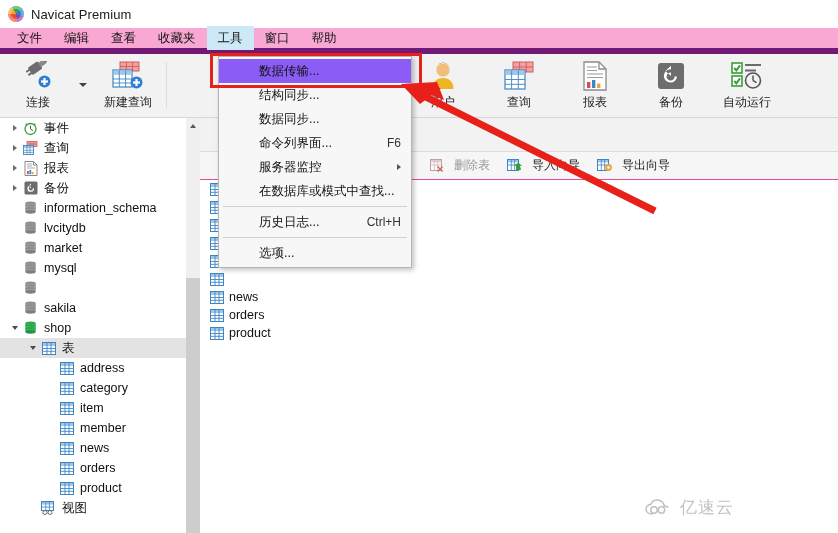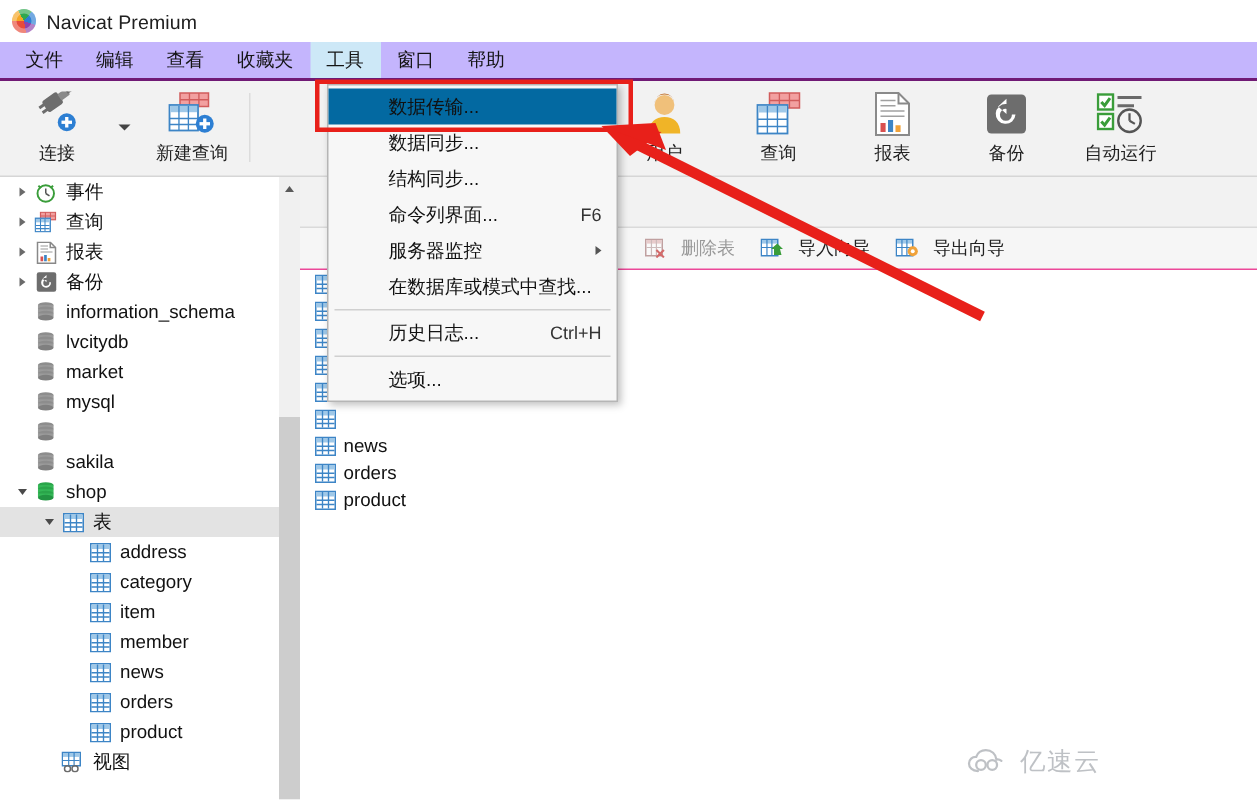--- a/index.html
+++ b/index.html
@@ -30,22 +30,22 @@
         #8e44ad 260deg 320deg,
         #e84b3a 320deg 360deg);
     box-shadow: inset 0 0 0 3px #ffffff55;
     margin-right:7px; flex:none;
   }
   .titlebar .app-title { font-size:13px; color:#202020; letter-spacing:.1px; }
 
   
   .menubar {
     position:absolute; left:0; top:28px; width:838px; height:26px;
-    background:#c4b5fd; display:flex; align-items:center; padding-left:6px;
-    border-bottom:2px solid #701a75;
+    background:#f9a8d4; display:flex; align-items:center; padding-left:6px;
+    border-bottom:6px solid #701a75;
   }
   .menubar .mi {
     padding:4px 11px; font-size:12.5px; color:#141414; cursor:default;
     line-height:16px; white-space:nowrap;
   }
   .menubar .mi.active { background:#cde8f7; }
 
   
   .ribbon {
     position:absolute; left:0; top:54px; width:838px; height:64px;
@@ -129,21 +129,21 @@
   .dropdown {
     position:absolute; left:218px; top:56px; width:194px;
     background:#f7f7f7; border:1px solid #b5b5b5;
     box-shadow: 2px 2px 5px rgba(0,0,0,.25);
     padding:2px 0; z-index:40;
   }
   .dd-item {
     height:24px; display:flex; align-items:center; padding-left:40px; padding-right:10px;
     font-size:12.5px; color:#111; position:relative; white-space:nowrap; cursor:default;
   }
-  .dd-item.hl { background:#0369a1; }
+  .dd-item.hl { background:#8b5cf6; }
   .dd-item .accel { margin-left:auto; color:#333; font-size:12px; padding-left:18px; }
   .dd-item .submark {
     margin-left:auto; width:0;height:0;
     border-top:3.5px solid transparent;border-bottom:3.5px solid transparent;border-left:4.5px solid #555;
   }
   .dd-sep { height:1px; background:#d0d0d0; margin:3px 4px; }
 
   
   .anno-rect {
     position:absolute; left:210px; top:53px; width:212px; height:35px;
@@ -796,24 +796,24 @@
         </span>
         <span>product</span>
       </div>
     </div>
 
   <div class="dropdown" id="dropdown">
       <div class="dd-item hl">
         <span>数据传输...</span>
       </div>
       <div class="dd-item">
+        <span>结构同步...</span>
+      </div>
+      <div class="dd-item">
         <span>数据同步...</span>
-      </div>
-      <div class="dd-item">
-        <span>结构同步...</span>
       </div>
       <div class="dd-item">
         <span>命令列界面...</span>
         <span class="accel">F6</span>
       </div>
       <div class="dd-item">
         <span>服务器监控</span>
         <span class="submark"></span>
       </div>
       <div class="dd-item">

